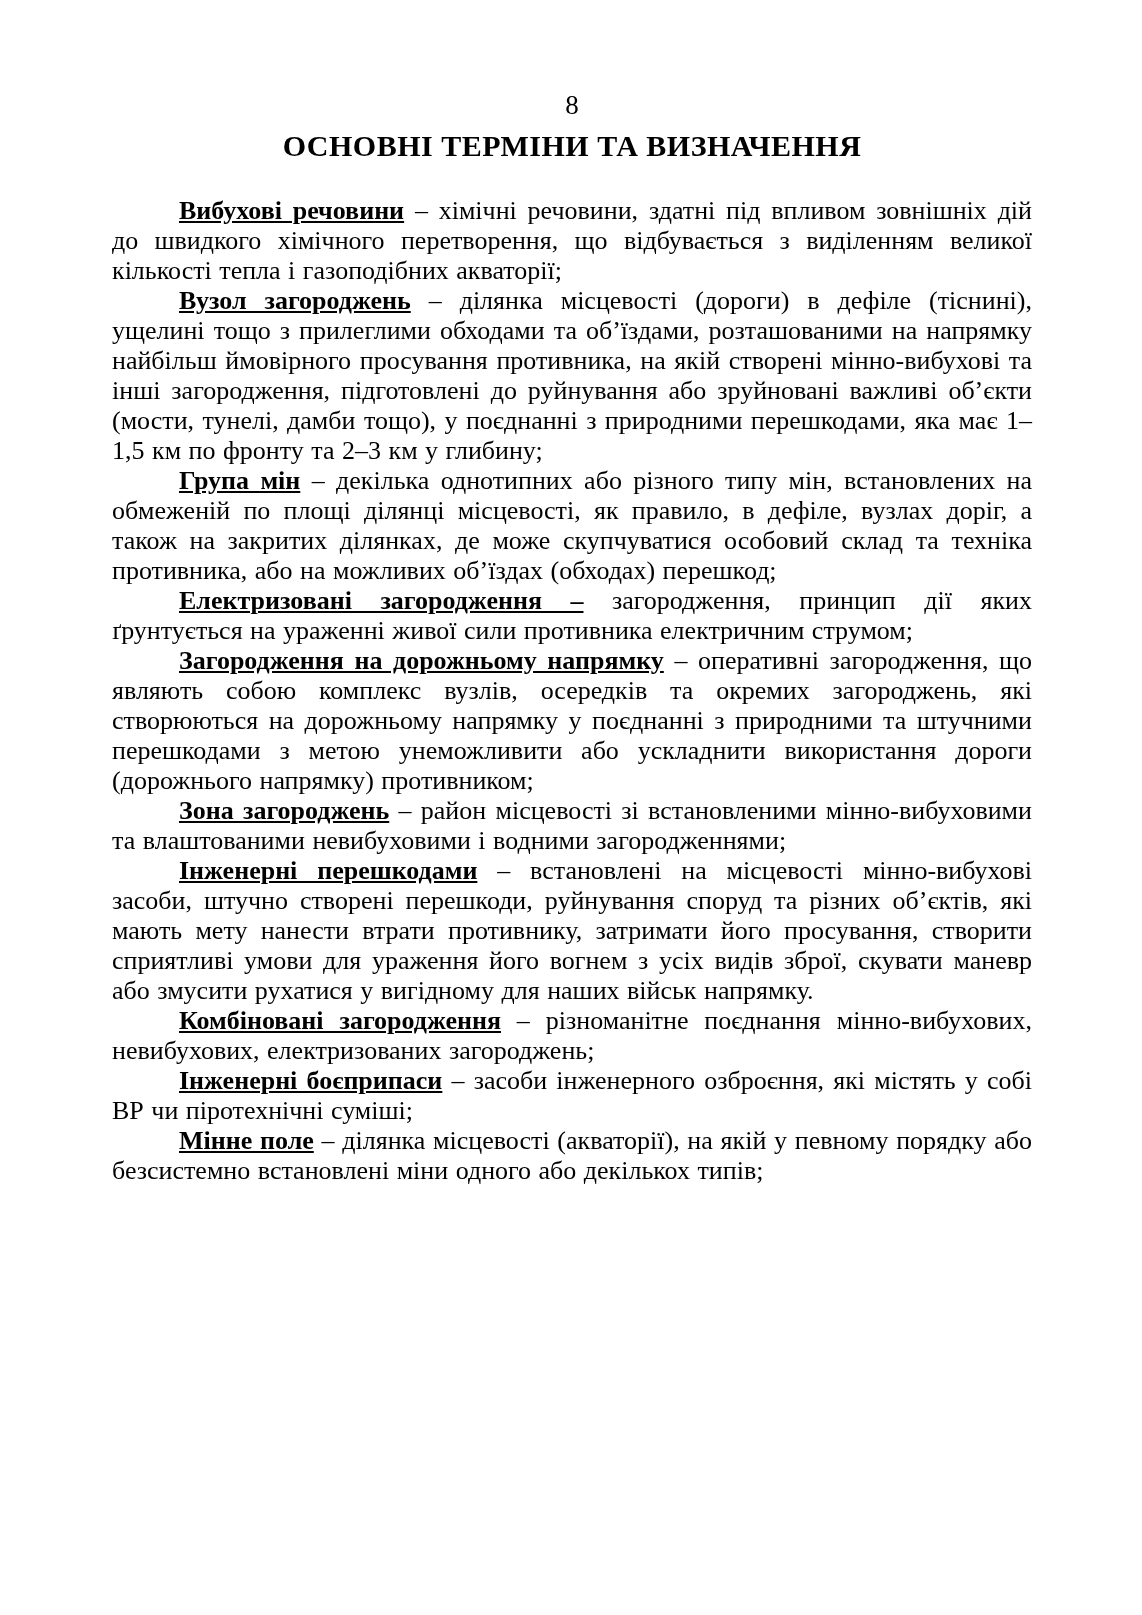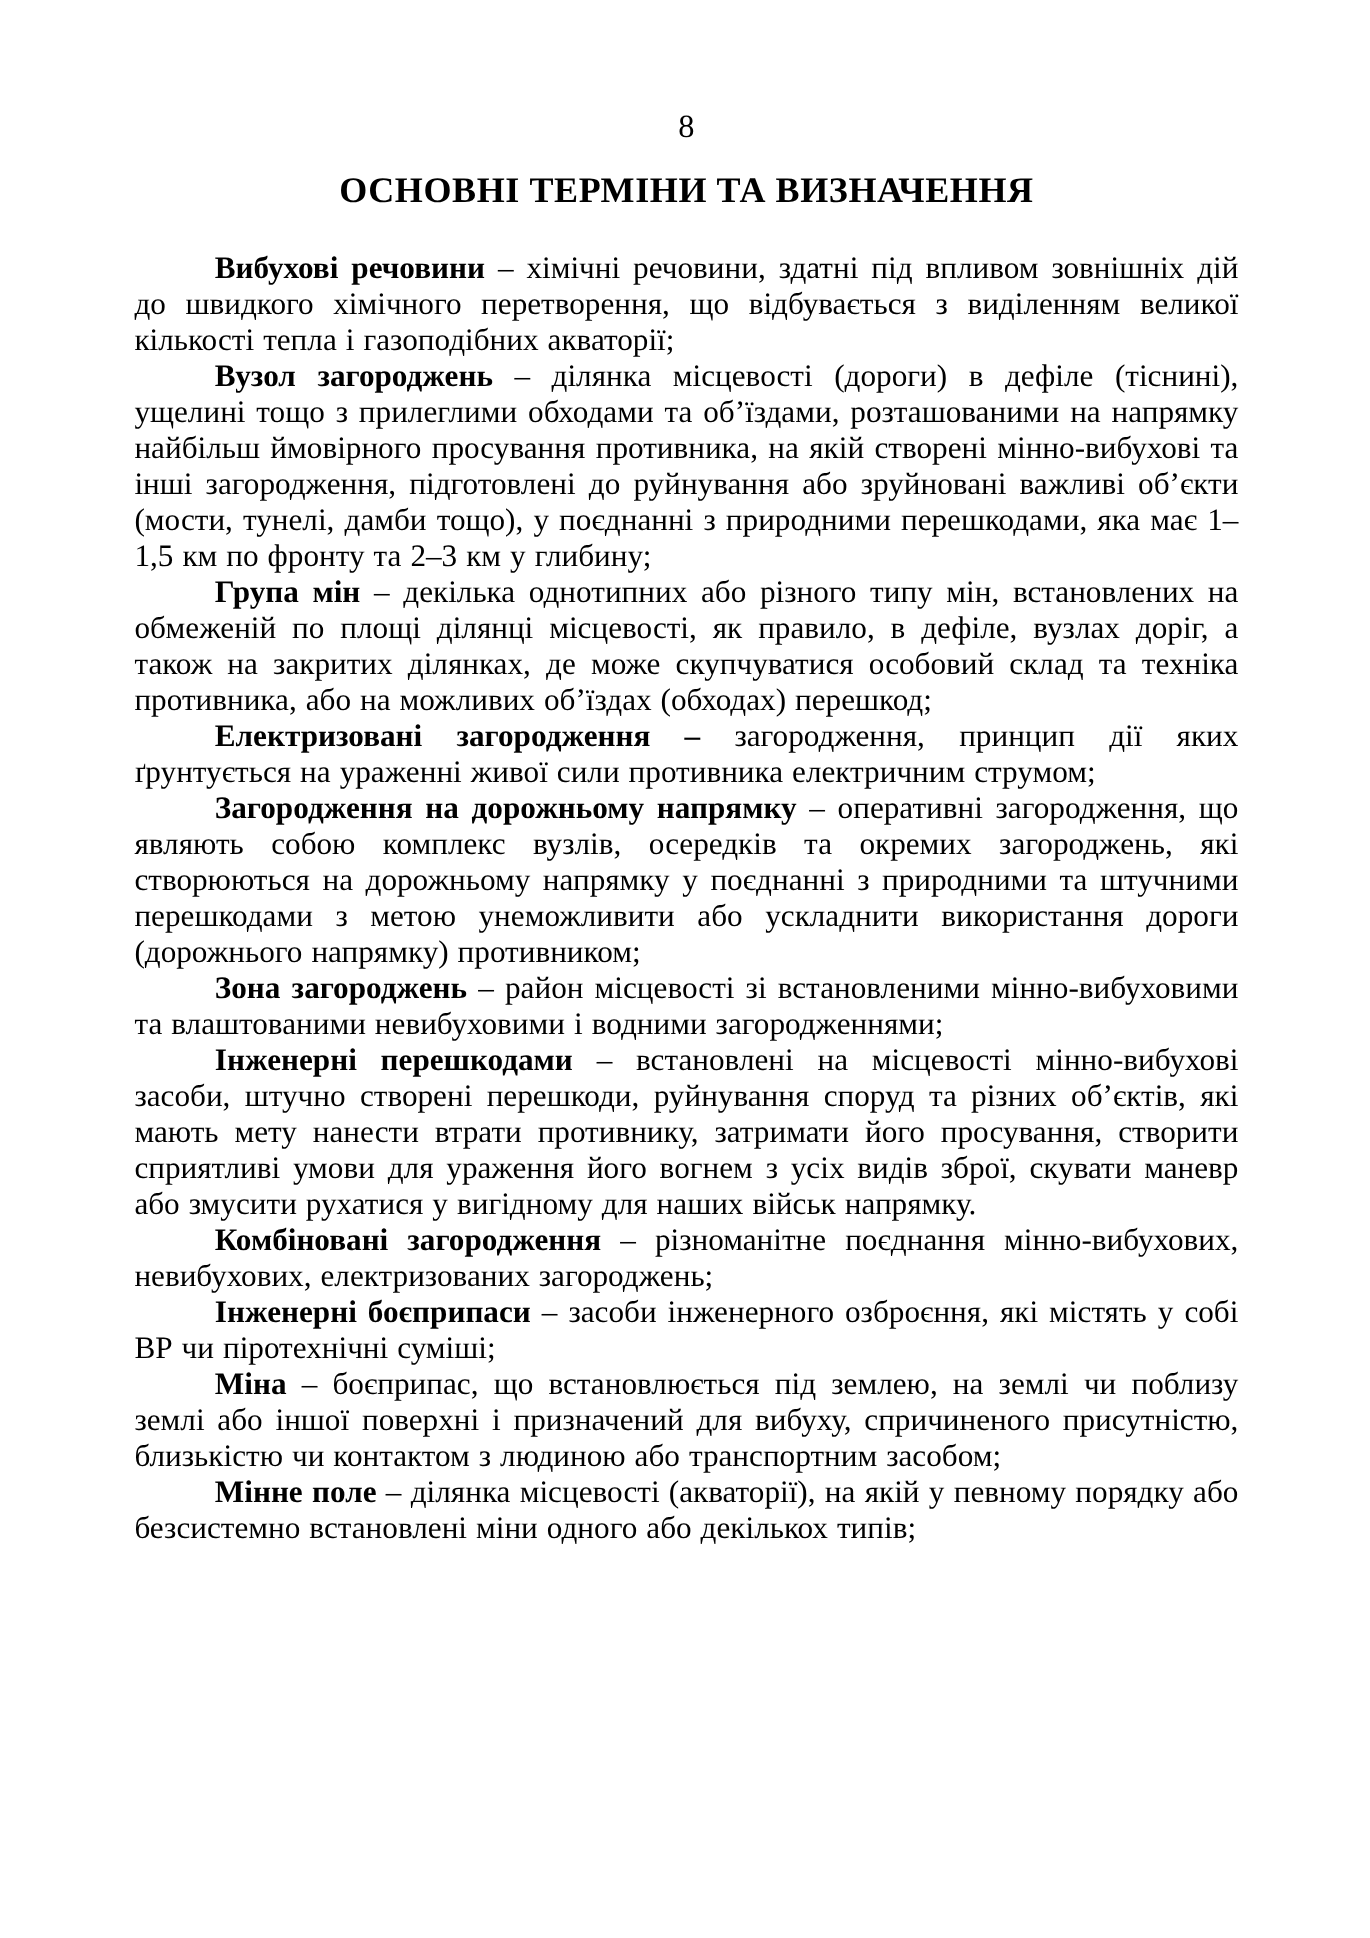--- a/index.html
+++ b/index.html
@@ -26,52 +26,52 @@
     text-align: center;
     font-size: 27px;
     line-height: 30px;
     margin: 0;
   }
   .doc-title {
     text-align: center;
     font-weight: bold;
     font-size: 30px;
     line-height: 34px;
-    margin: 22px 0 0 0;
+    margin: 9px 0 0 0;
     letter-spacing: 0.5px;
   }
   .definitions {
     margin-top: 33px;
   }
   .def {
     margin: 0;
     font-size: 26px;
     line-height: 30px;
     text-align: justify;
     text-indent: 67px;
     word-spacing: 1px;
   }
   .def b {
     font-weight: bold;
+    text-decoration: underline;
   }
 </style>
 </head>
 <body>
 
 <div class="page">
   <div class="content">
     <p class="page-number">8</p>
     <h1 class="doc-title">ОСНОВНІ ТЕРМІНИ ТА ВИЗНАЧЕННЯ</h1>
     <div class="definitions">
         <p class="def"><b>Вибухові речовини</b><span> – хімічні речовини, здатні під впливом зовнішніх дій до швидкого хімічного перетворення, що відбувається з виділенням великої кількості тепла і газоподібних акваторії;</span></p>
         <p class="def"><b>Вузол загороджень</b><span> – ділянка місцевості (дороги) в дефіле (тіснині), ущелині тощо з прилеглими обходами та об’їздами, розташованими на напрямку найбільш ймовірного просування противника, на якій створені мінно-вибухові та інші загородження, підготовлені до руйнування або зруйновані важливі об’єкти (мости, тунелі, дамби тощо), у поєднанні з природними перешкодами, яка має 1–1,5 км по фронту та 2–3 км у глибину;</span></p>
         <p class="def"><b>Група мін</b><span> – декілька однотипних або різного типу мін, встановлених на обмеженій по площі ділянці місцевості, як правило, в дефіле, вузлах доріг, а також на закритих ділянках, де може скупчуватися особовий склад та техніка противника, або на можливих об’їздах (обходах) перешкод;</span></p>
         <p class="def"><b>Електризовані загородження –</b><span> загородження, принцип дії яких ґрунтується на ураженні живої сили противника електричним струмом;</span></p>
         <p class="def"><b>Загородження на дорожньому напрямку</b><span> – оперативні загородження, що являють собою комплекс вузлів, осередків та окремих загороджень, які створюються на дорожньому напрямку у поєднанні з природними та штучними перешкодами з метою унеможливити або ускладнити використання дороги (дорожнього напрямку) противником;</span></p>
         <p class="def"><b>Зона загороджень</b><span> – район місцевості зі встановленими мінно-вибуховими та влаштованими невибуховими і водними загородженнями;</span></p>
         <p class="def"><b>Інженерні перешкодами</b><span> – встановлені на місцевості мінно-вибухові засоби, штучно створені перешкоди, руйнування споруд та різних об’єктів, які мають мету нанести втрати противнику, затримати його просування, створити сприятливі умови для ураження його вогнем з усіх видів зброї, скувати маневр або змусити рухатися у вигідному для наших військ напрямку.</span></p>
         <p class="def"><b>Комбіновані загородження</b><span> – різноманітне поєднання мінно-вибухових, невибухових, електризованих загороджень;</span></p>
         <p class="def"><b>Інженерні боєприпаси</b><span> – засоби інженерного озброєння, які містять у собі ВР чи піротехнічні суміші;</span></p>
-        <p class="def"><b>Міна</b><span> – боєприпас, що встановлюється під землею, на землі чи поблизу землі або іншої поверхні і призначений для вибуху, спричиненого присутністю, близькістю чи контактом з людиною або транспортним засобом;</span></p>
         <p class="def"><b>Мінне поле</b><span> – ділянка місцевості (акваторії), на якій у певному порядку або безсистемно встановлені міни одного або декількох типів;</span></p>
       </div>
   </div>
 </div>
 
 </body></html>

